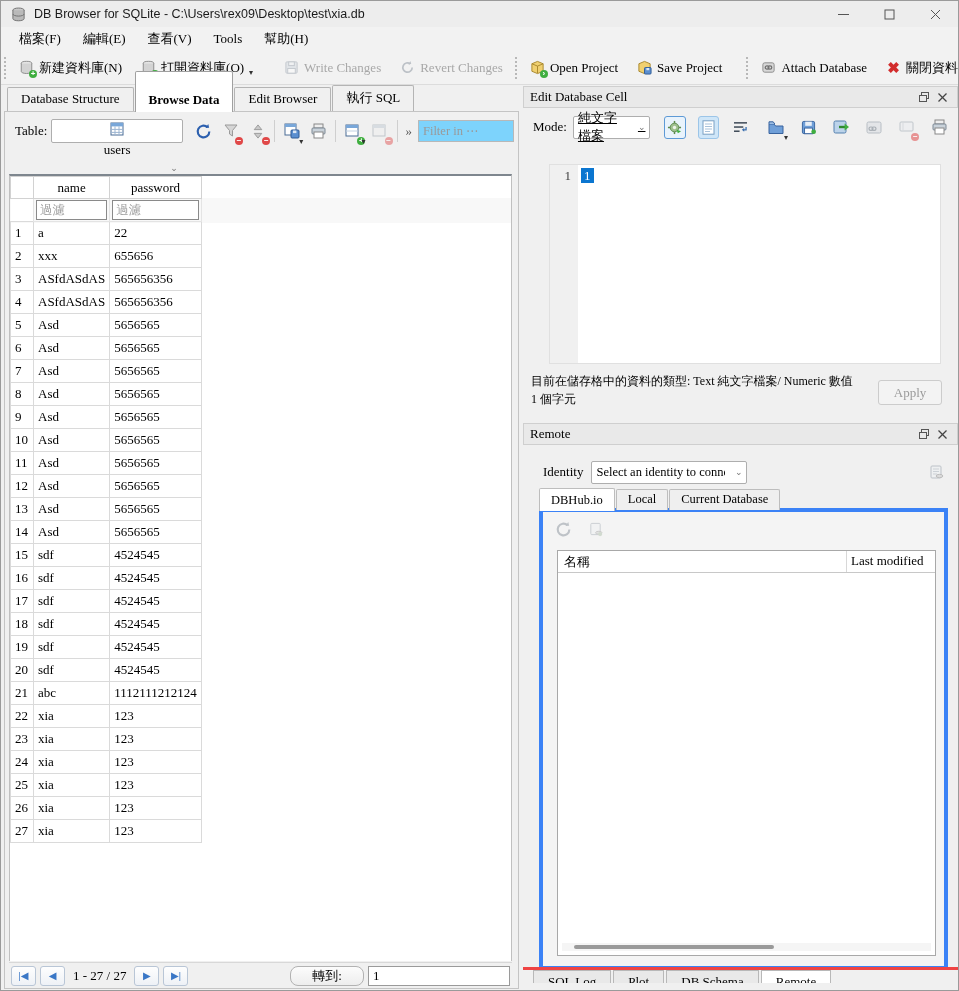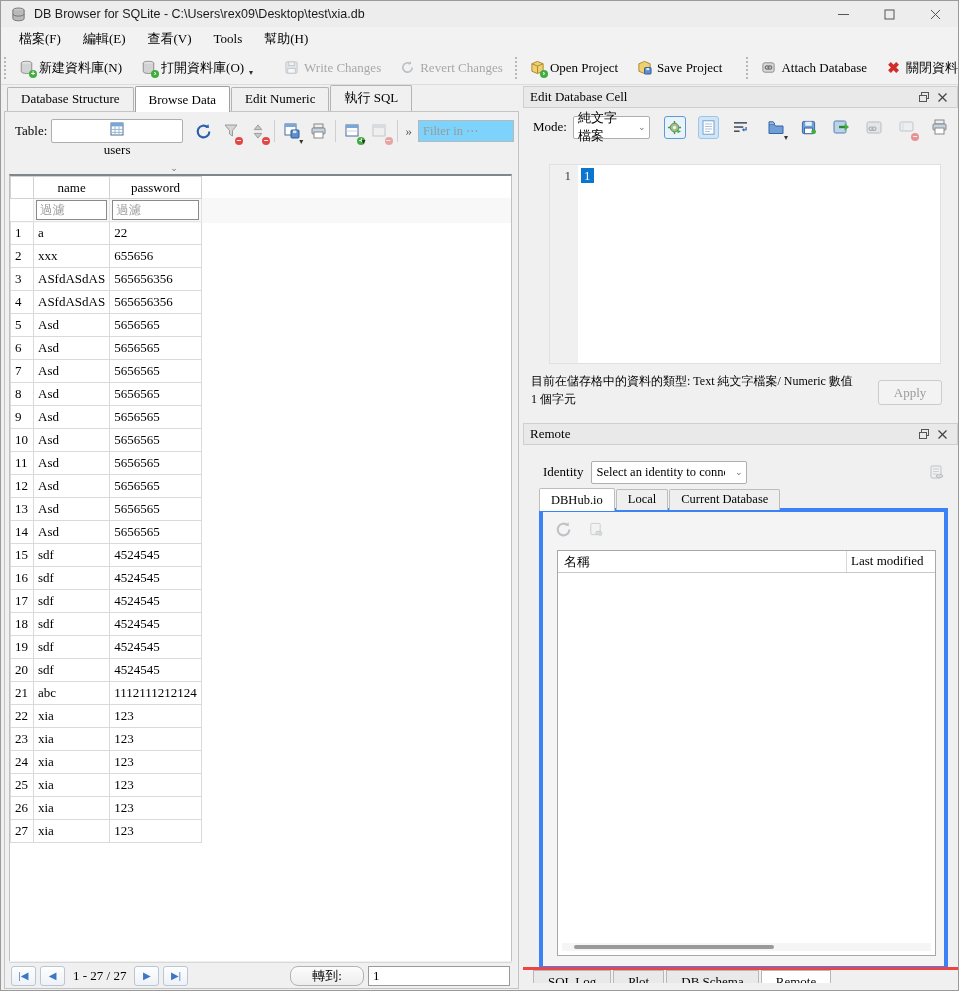--- a/index.html
+++ b/index.html
@@ -28,21 +28,21 @@
   .badge { position:absolute; right:-2px; bottom:-2px; width:8px; height:8px; border-radius:50%; color:#fff; font-size:8px; line-height:8px; text-align:center; font-family:"Liberation Sans",sans-serif; font-weight:bold; }
   .badge.green { background:#3fae3f; }
   .badge.red { background:#e04848; }
   .caret { font-size:8px; color:#333; margin-left:1px; align-self:flex-end; }
   .redx { color:#d22c2c; font-weight:bold; font-size:15px; font-family:"Liberation Sans",sans-serif; }
 
   
   .left-panel { position:absolute; top:84px; left:0; width:522px; bottom:0; }
   .main-tabs { position:absolute; top:2px; left:6px; display:flex; align-items:flex-end; height:24px; z-index:2; }
   .tab { padding:3px 13px 4px; border:1px solid #b4b4b4; border-bottom:none; background:#f0f0f0; margin-right:1px; border-radius:2px 2px 0 0; }
-  .tab.active { background:#ffffff; border-color:#a0a0a0; padding-top:5px; position:relative; top:1px; }
+  .tab.active { background:#ffffff; border-color:#a0a0a0; padding-top:20px; position:relative; top:1px;font-weight:bold; }
   .tabpage { position:absolute; top:26px; left:3px; right:4px; bottom:1px; border:1px solid #c4c4c4; background:#f0f0f0; }
 
   .browse-toolbar { position:absolute; top:3px; left:4px; right:4px; height:32px; display:flex; align-items:center; }
   .combo { display:flex; align-items:center; height:24px; background:#fff; border:1px solid #aeaeae; border-radius:2px; padding:0 4px; }
   .combo .chev { margin-left:auto; color:#777; font-size:9px; padding-left:6px; }
   .table-combo { width:148px; margin-left:4px; gap:5px;flex-direction:column; }
   .ibtn { position:relative; width:24px; height:24px; display:inline-flex; align-items:center; justify-content:center; }
   .filter-in { width:96px; height:22px; border:1px solid #b8b8b8; background:#7dd3fc; font-family:inherit; font-size:12.5px; padding:0 4px; color:#333; }
   .filter-in::placeholder { color:#9a9a9a; }
 
@@ -68,21 +68,21 @@
   .goto-input { width:142px; height:20px; border:1px solid #9a9a9a; background:#fff; font-family:inherit; font-size:13px; padding:0 4px; }
 
   
   .right-panel { position:absolute; top:84px; left:522px; right:0; bottom:0; background:#f0f0f0; }
   .panel-header { height:22px; background:#e9e9e9; border:1px solid #cfcfcf; display:flex; align-items:center; padding:0 6px; }
   .panel-header .ph-title { flex:1; }
   .phbtn { width:18px; height:16px; display:inline-flex; align-items:center; justify-content:center; color:#444; }
 
   .edit-panel { position:absolute; top:1px; left:0; right:0; height:336px; }
   .mode-row { position:absolute; top:28px; left:10px; right:8px; height:26px; display:flex; align-items:center; gap:6px; }
-  .mode-combo { width:88px; height:23px; gap:4px; }
+  .mode-combo { width:88px; height:23px; gap:4px;text-decoration:underline; }
   .ebtn { position:relative; width:24px; height:23px; display:inline-flex; align-items:center; justify-content:center; border-radius:3px; }
   .ebtn.framed { border:1px solid #5e9ad6; background:#e9f3fc; }
   .ebtn.selected { border:1px solid #9cc5e8; background:#cfe6f8; }
   .ebtn.dim { opacity:.55; }
   .editor { position:absolute; top:78px; left:26px; width:392px; height:200px; background:#fff; border:1px solid #e0e0e0; display:flex; font-size:13px; }
   .gutter { width:28px; background:#f0f0f0; color:#404040; text-align:right; padding:3px 7px 0 0; }
   .editor-body { flex:1; padding:3px 0 0 3px; }
   .selchar { background:#0b76d0; color:#fff; padding:0 3px; }
   .type-info { position:absolute; top:286px; left:8px; width:345px; line-height:18px; font-size:12px; }
   .apply-btn { position:absolute; top:294px; right:16px; width:64px; height:25px; border:1px solid #cccccc; border-radius:3px; background:#f3f3f3; color:#9b9b9b; display:inline-flex; align-items:center; justify-content:center; font-size:13px; }
@@ -231,21 +231,21 @@
     <span class="tbtn">
       <span class="icon16 redx">✖</span>
       <span>關閉資料庫(C)</span>
     </span>
   </div>
 
   <div class="left-panel">
     <div class="main-tabs">
       <span class="tab">Database Structure</span>
       <span class="tab active">Browse Data</span>
-      <span class="tab">Edit Numeric</span>
+      <span class="tab">Edit Browser</span>
       <span class="tab">執行 SQL</span>
     </div>
     <div class="tabpage">
 
       <div class="browse-toolbar">
         <span style="margin-left:6px;">Table:</span>
         <span class="combo table-combo">
           <span class="icon16">
               <svg width="14" height="14" viewBox="0 0 14 14">
                 <rect x="1" y="1" width="12" height="12" fill="#fff" stroke="#4a6d96"></rect>

